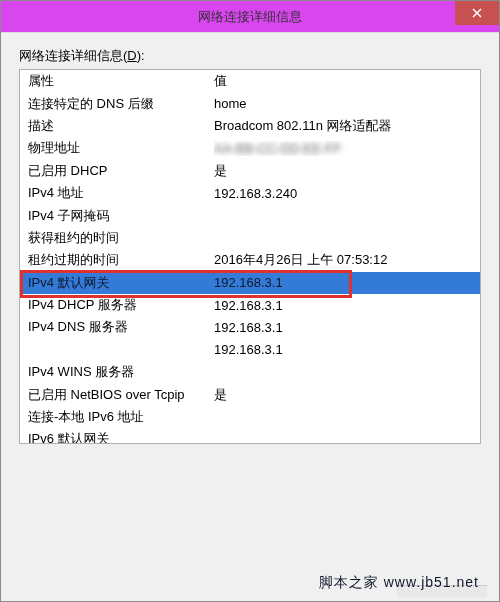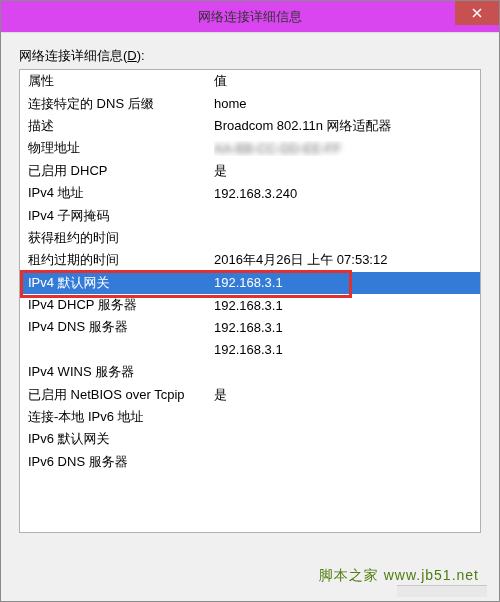--- a/index.html
+++ b/index.html
@@ -5,30 +5,30 @@
   * { box-sizing: border-box; margin: 0; padding: 0; }
   html, body { width: 500px; height: 602px; font-family: "Microsoft YaHei", "Segoe UI", Tahoma, sans-serif; font-size: 13px; background: #f0f0f0; overflow: hidden; }
   .window { position: relative; width: 500px; height: 602px; background: #fff; border: 1px solid #8a8a8a; }
   .titlebar { height: 32px; background: #d946ef; border-bottom: 1px solid #dcdcdc; display: flex; align-items: center; justify-content: center; position: relative; }
   .titlebar-text { color: #333; font-size: 13px; }
   .close-btn { position: absolute; right: 0; top: 0; width: 44px; height: 24px; background: #c75050; color: #fff; display: flex; align-items: center; justify-content: center; font-size: 14px; cursor: pointer; }
   .close-btn svg { width: 10px; height: 10px; }
   .content { position: absolute; top: 32px; left: 0; right: 0; bottom: 0; padding: 14px 18px 18px 18px; background: #f0f0f0; }
   .section-label { font-size: 13px; color: #000; margin-bottom: 4px; }
   .section-label .u { text-decoration: underline; }
-  .panel { background: #fff; border: 1px solid #b0b0b0; width: 100%; height: 464px; position: relative; overflow: hidden; }
+  .panel { background: #fff; border: 1px solid #b0b0b0; width: 100%; height: 375px; position: relative; overflow: hidden; }
   .row { display: flex; align-items: center; height: 22.4px; padding: 0 8px; }
   .header-row { font-size: 13px; color: #000; }
   .col-prop { flex: 0 0 186px; white-space: nowrap; overflow: hidden; text-overflow: ellipsis; }
   .col-val { flex: 1; white-space: nowrap; overflow: hidden; text-overflow: ellipsis; }
   .data-row { font-size: 13px; color: #000; }
   .highlight-box { position: absolute; border: 3px solid #e03030; pointer-events: none; }
-  .selected { background: #347bd8; color: #ffffff; }
+  .selected { background: #347bd8; color: #0f172a; }
   .blur { color: transparent; text-shadow: 0 0 7px #999, 0 0 4px #aaa; user-select: none; }
-  .watermark { position: absolute; right: 20px; bottom: 16px; font-size: 14px; color: #4d7c0f; letter-spacing: 1px; pointer-events: none; }
+  .watermark { position: absolute; right: 20px; bottom: 9px; font-size: 14px; color: #0f172a; letter-spacing: 1px; pointer-events: none; }
   .button-area { position: absolute; right: 12px; bottom: 4px; width: 90px; height: 12px; background: #e8e8e8; border-top: 1px solid #c8c8c8; }
 </style>
 </head>
 <body>
 
 <div class="window">
   <div class="titlebar">
     <span class="titlebar-text">网络连接详细信息</span>
     <div class="close-btn">
       <svg viewBox="0 0 10 10">

